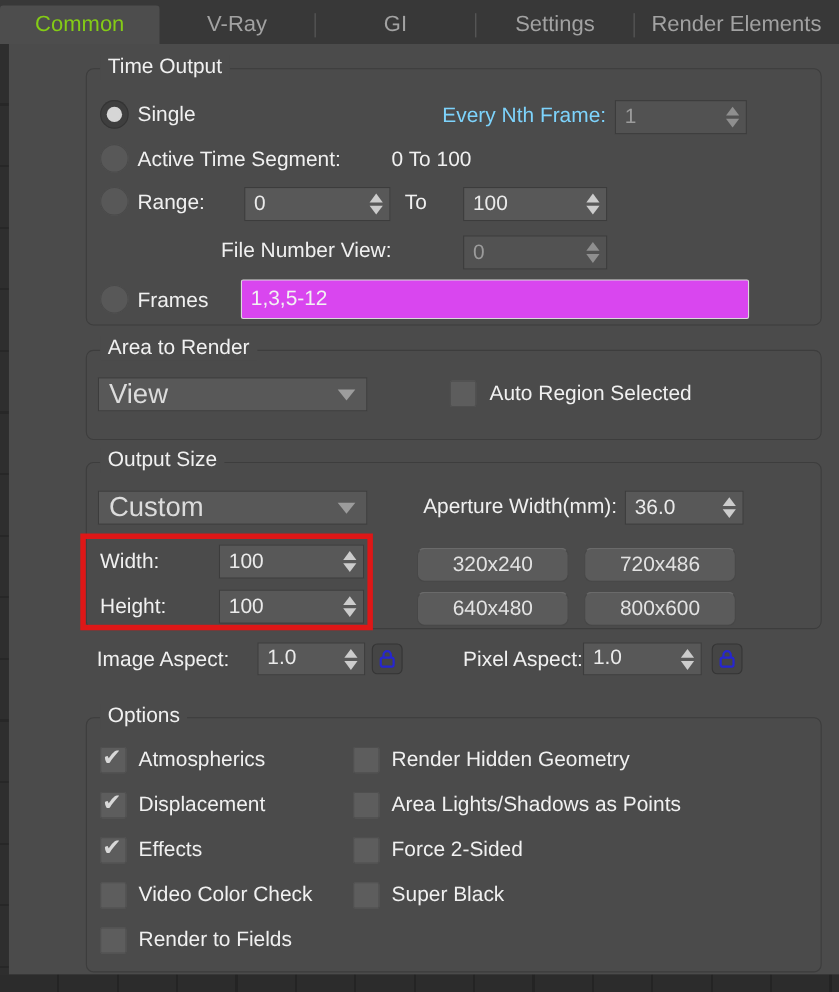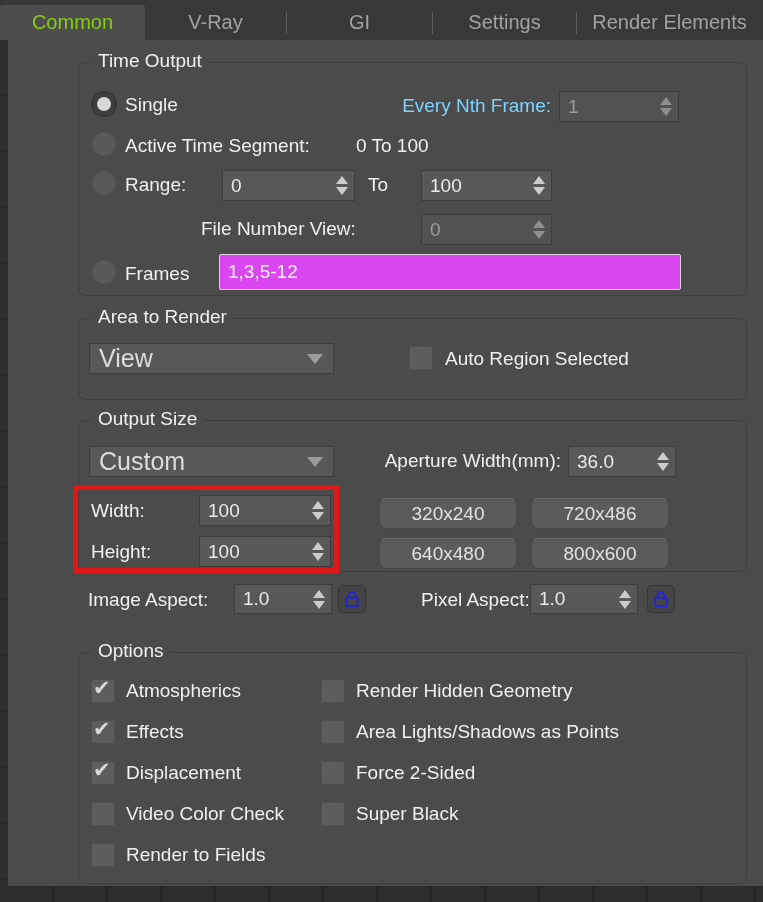--- a/index.html
+++ b/index.html
@@ -270,25 +270,25 @@
 
 <div class="group" style="left:78px;top:652px;width:669px;height:232px;">
   <span class="group-title">Options</span>
   <div class="opt-col" style="left:12px;top:26px;">
       <div class="opt-row">
         <span class="checkbox checked"></span>
         <span class="opt-label">Atmospherics</span>
       </div>
       <div class="opt-row">
         <span class="checkbox checked"></span>
+        <span class="opt-label">Displacement</span>
+      </div>
+      <div class="opt-row">
+        <span class="checkbox checked"></span>
         <span class="opt-label">Effects</span>
-      </div>
-      <div class="opt-row">
-        <span class="checkbox checked"></span>
-        <span class="opt-label">Displacement</span>
       </div>
       <div class="opt-row">
         <span class="checkbox"></span>
         <span class="opt-label">Video Color Check</span>
       </div>
       <div class="opt-row">
         <span class="checkbox"></span>
         <span class="opt-label">Render to Fields</span>
       </div>
     </div>

